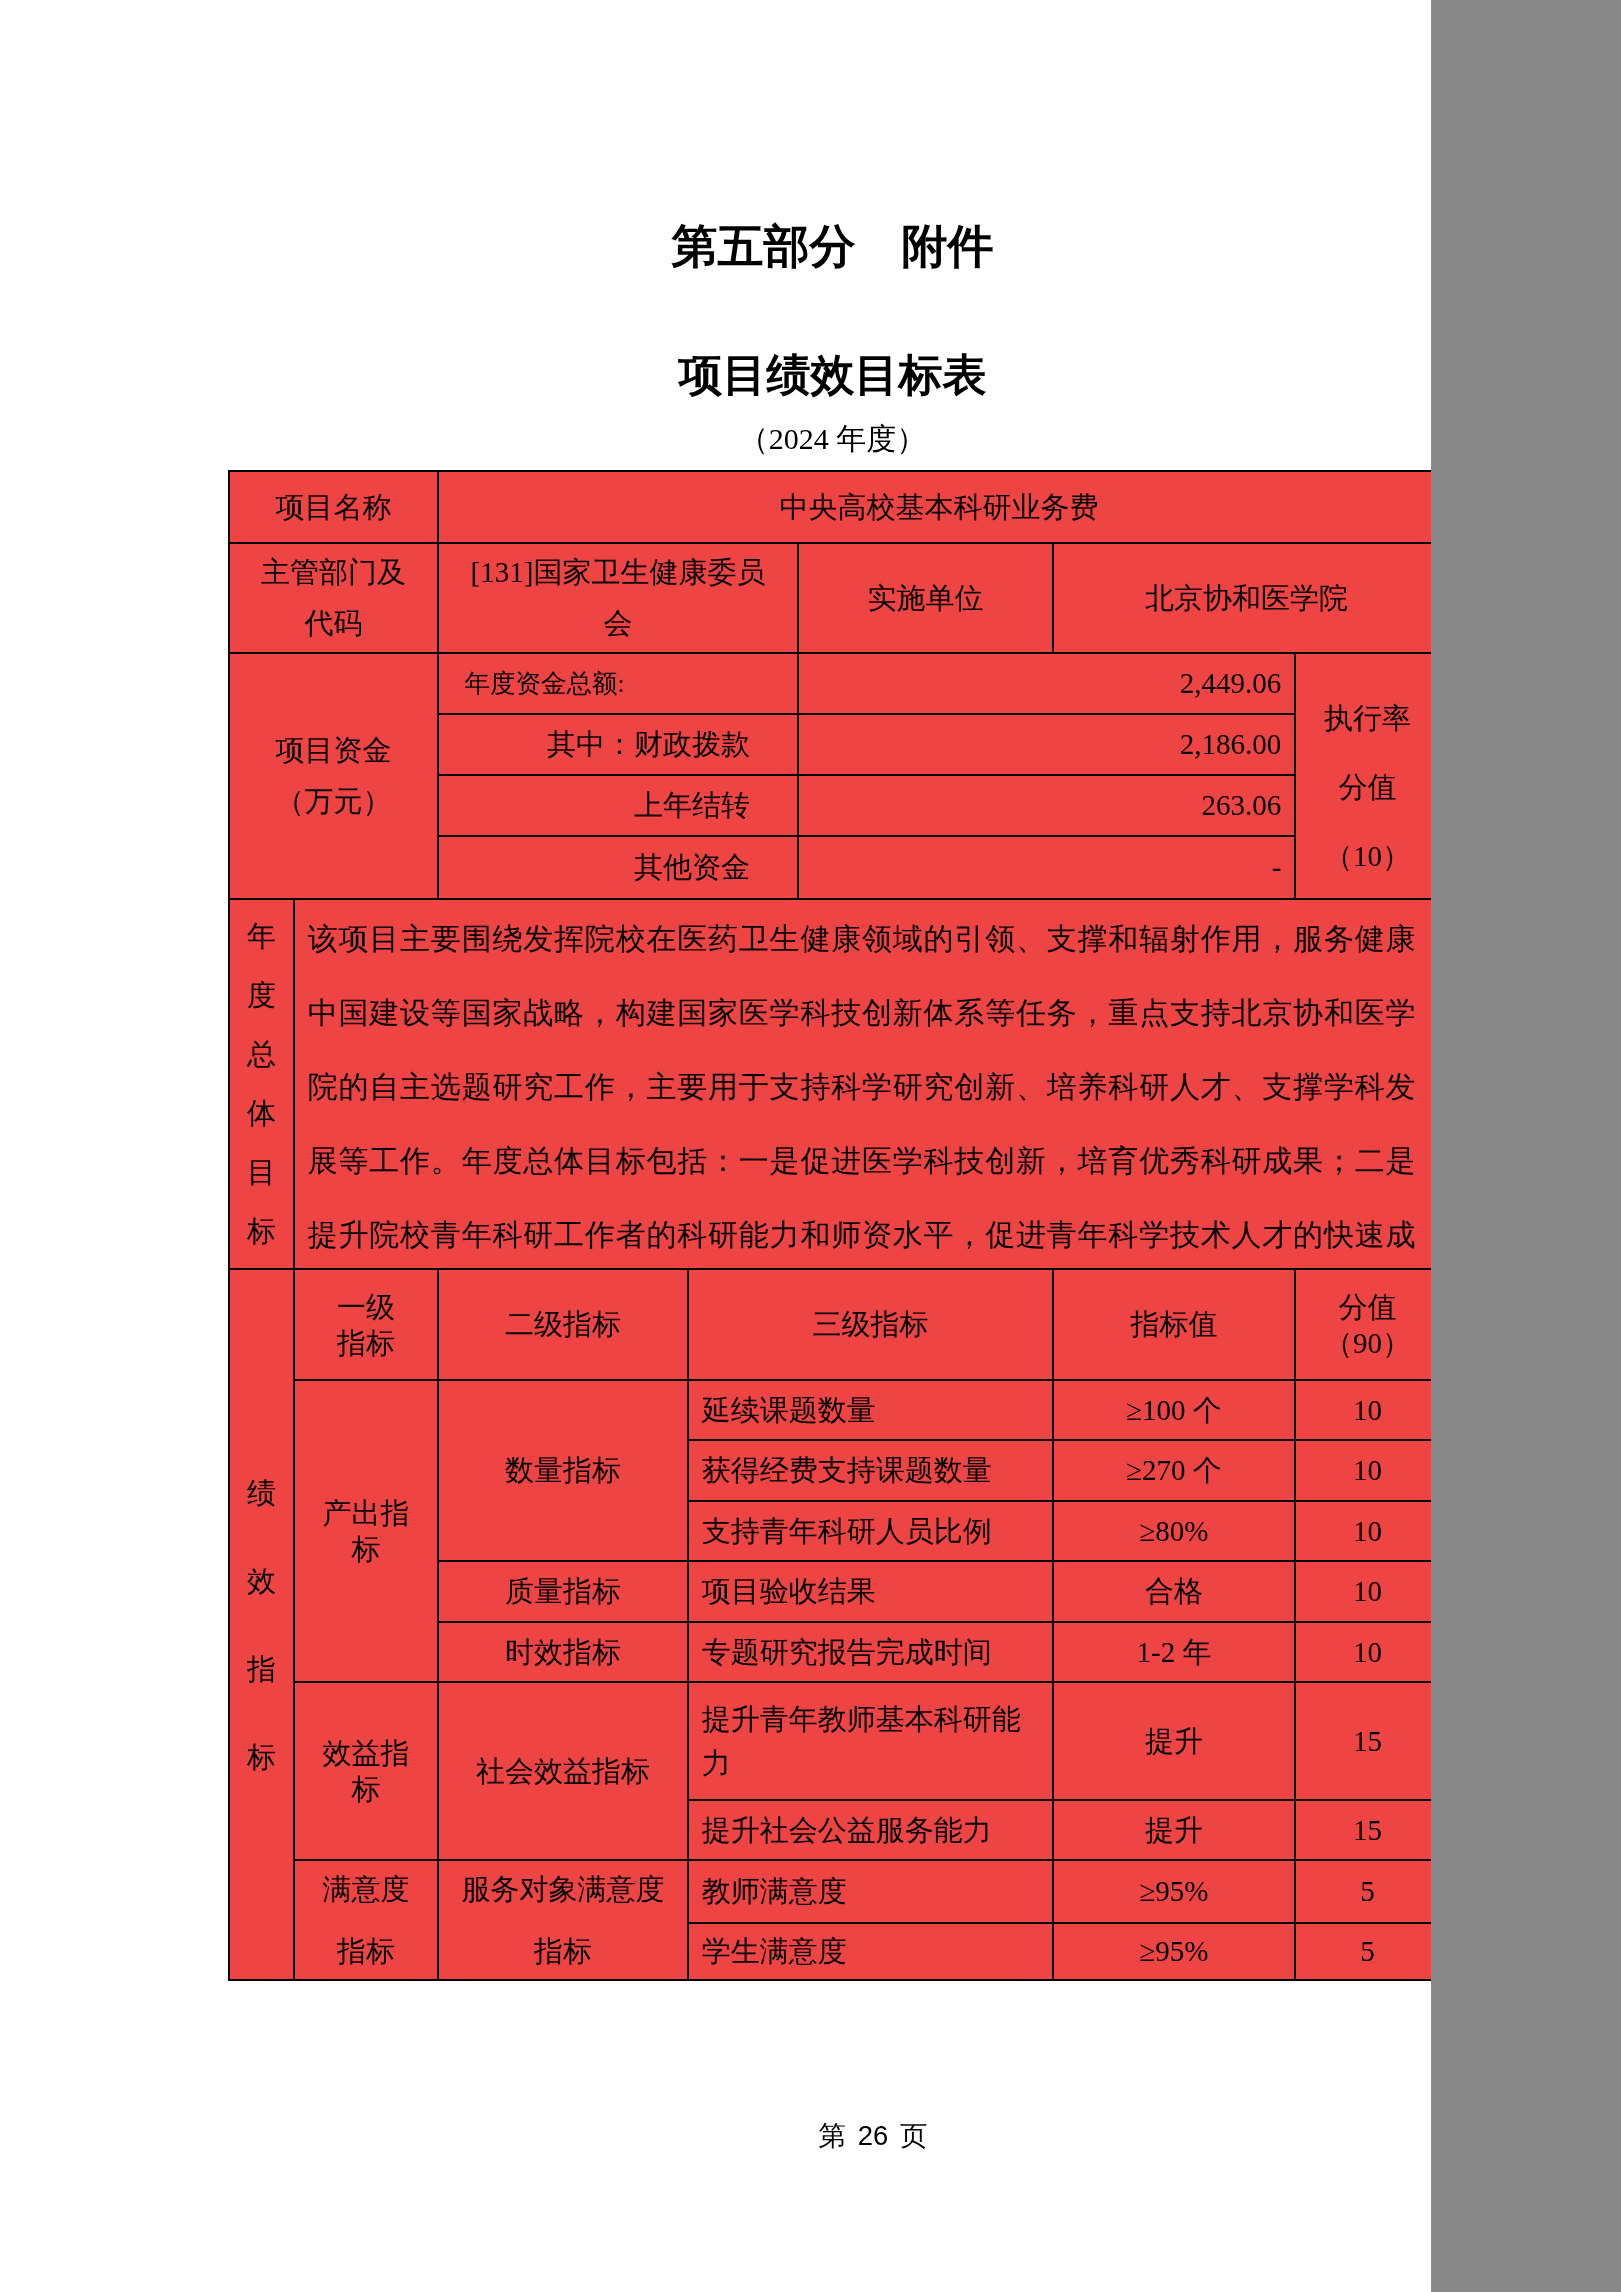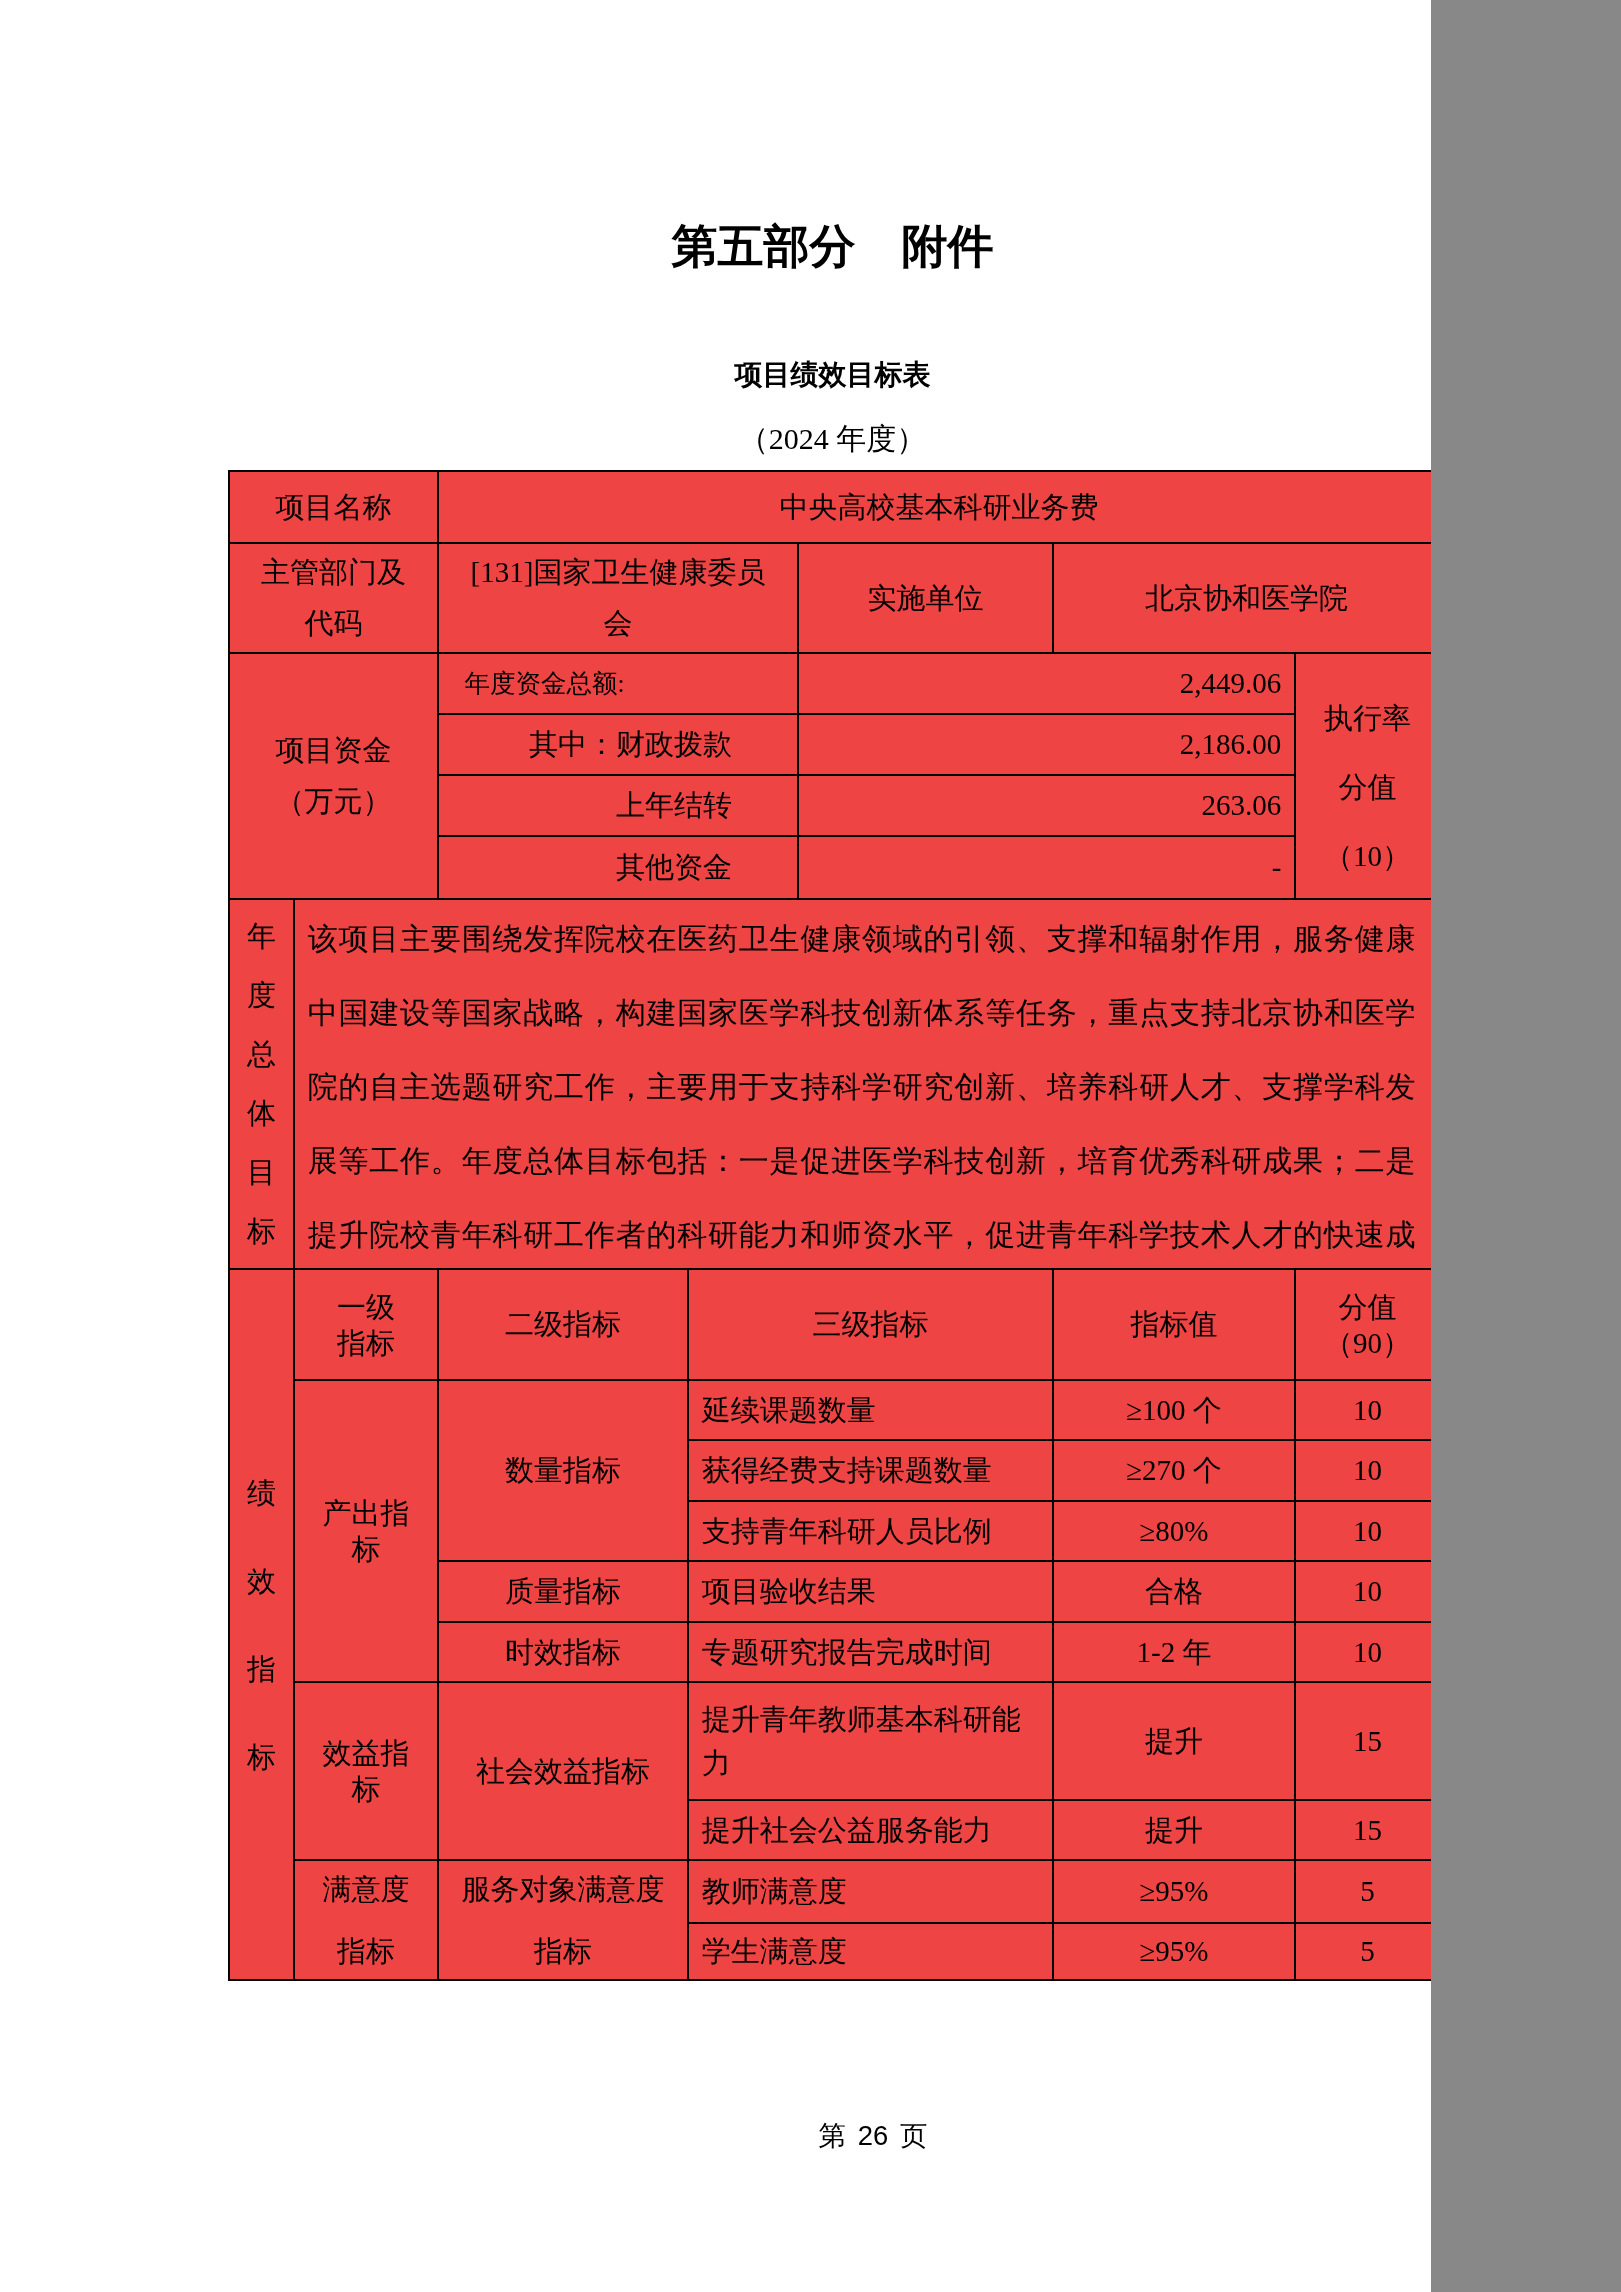--- a/index.html
+++ b/index.html
@@ -15,21 +15,21 @@
     position:absolute;left:228px;top:216px;width:1209px;
     text-align:center;
     font-family:"Liberation Sans","DejaVu Sans",sans-serif;
     font-weight:700;font-size:46px;line-height:61px;
     white-space:pre-line;
   }
   .doc-subtitle{
     position:absolute;left:228px;top:345px;width:1209px;
     text-align:center;
     font-family:"Liberation Sans","DejaVu Sans",sans-serif;
-    font-weight:700;font-size:28px;line-height:59px;
+    font-weight:700;font-size:44px;line-height:59px;
   }
   .doc-period{
     position:absolute;left:228px;top:418px;width:1209px;
     text-align:center;font-size:30px;line-height:41px;
   }
   .tbl{
     position:absolute;left:228px;top:470px;
     display:grid;
     grid-template-columns:65px 144px 250px 110px 255px 242px 143px;
     grid-template-rows:72px 110px 61px 61px 61px 63px 370px 111px 60px 61px 60px 61px 60px 118px 60px 63px 55px;
@@ -43,21 +43,21 @@
     font-size:29px;line-height:39px;
     text-align:center;
     white-space:pre-line;
     overflow:hidden;
     box-sizing:border-box;
   }
   .er{border-right:none;}
   .eb{border-bottom:none;}
   .nm{justify-content:flex-start;text-align:left;padding-left:12.7px;padding-right:5.9px;}
   .fl{justify-content:flex-start;text-align:left;padding-left:25.5px;font-size:25.5px;}
-  .fr{justify-content:flex-end;text-align:right;padding-right:65px;}
+  .fr{justify-content:flex-end;text-align:right;padding-right:47px;}
   .num{justify-content:flex-end;text-align:right;padding-right:12.7px;}
   .lh52{line-height:51px;}
   .lh56{line-height:36px;}
   .lh60{line-height:59px;}
   .lh63{line-height:62px;}
   .lh64{line-height:44px;}
   .lh70{line-height:69px;margin-top:23px;}
   .lh90{line-height:88px;}
   .para{
     display:block;

